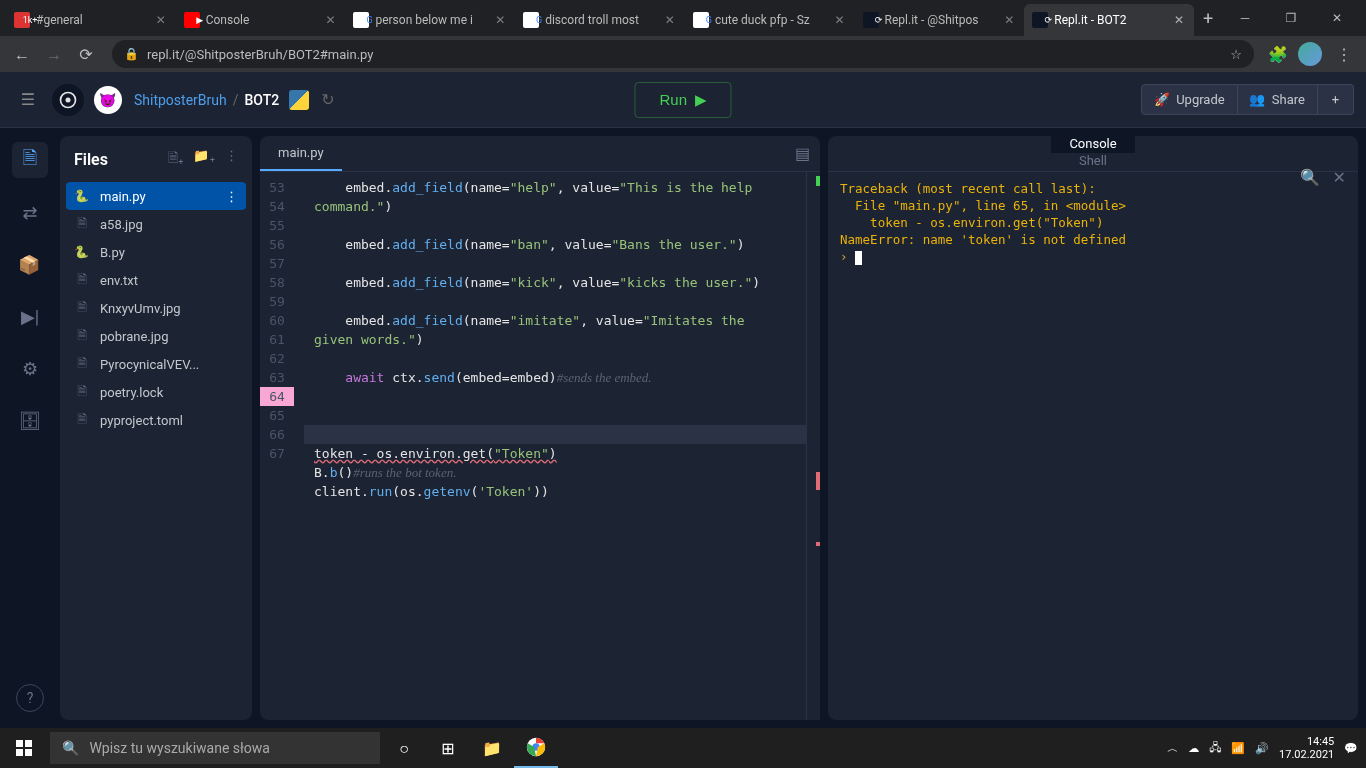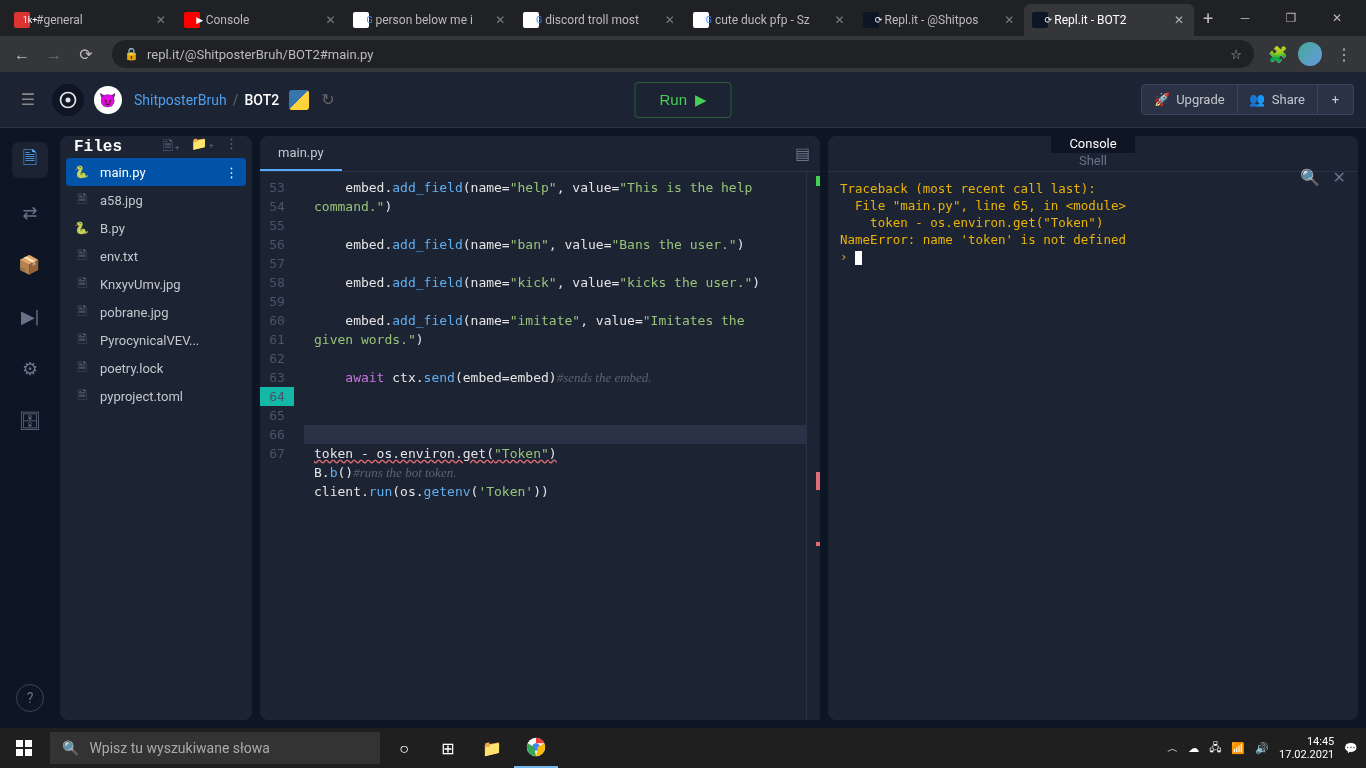--- a/index.html
+++ b/index.html
@@ -48,21 +48,21 @@
 
 
 .rail { width: 44px; display: flex; flex-direction: column; align-items: center; gap: 16px; padding-top: 6px; }
 .rail-icon { width: 36px; height: 36px; display: flex; align-items: center; justify-content: center; color: #697288; border-radius: 6px; cursor: pointer; font-size: 18px; }
 .rail-icon.active { background: #1c2333; color: #57abff; }
 .rail-spacer { flex: 1; }
 .help-icon { width: 28px; height: 28px; border: 1px solid #3c445c; border-radius: 50%; color: #697288; display: flex; align-items: center; justify-content: center; margin-bottom: 8px; font-size: 14px; }
 
 
 .files-panel { width: 192px; background: #1c2333; border-radius: 8px; display: flex; flex-direction: column; }
-.files-header { display: flex; align-items: center; padding: 0 14px; font-family: Liberation Mono, monospace; }
+.files-header { display: flex; align-items: center; padding: 12px 14px; }
 .files-title { font-size: 16px; font-weight: 600; color: #fff; }
 .files-actions { margin-left: auto; display: flex; gap: 10px; color: #697288; }
 .files-actions span { cursor: pointer; font-size: 13px; }
 .file-list { flex: 1; overflow: auto; }
 .file-item { display: flex; align-items: center; padding: 6px 14px; font-size: 13px; color: #c2c8cc; cursor: pointer; gap: 10px; position: relative; }
 .file-item.active { background: #0053a6; color: #fff; border-radius: 4px; margin: 0 6px; padding: 6px 8px; }
 .file-icon { width: 16px; height: 16px; flex-shrink: 0; display: flex; align-items: center; justify-content: center; font-size: 12px; }
 .file-icon.py { color: #4584b6; }
 .file-icon.doc { color: #697288; }
 .file-menu { margin-left: auto; color: #fff; }
@@ -280,21 +280,21 @@
           <div>55</div>
           <div>56</div>
           <div>57</div>
           <div>58</div>
           <div>59</div>
           <div></div>
           <div>60</div>
           <div>61</div>
           <div>62</div>
           <div>63</div>
-          <div style="background: #14b8a6;">64</div>
+          <div style="background: #f9a8d4;">64</div>
           <div>65</div>
           <div>66</div>
           <div>67</div>
         </div>
       <div class="code-lines" id="code-lines"><div class="code-line">    embed.<span class="fn">add_field</span>(name=<span class="str">"help"</span>, value=<span class="str">"This is the help</span></div><div class="code-line"><span class="str">command."</span>)</div><div class="code-line">&nbsp;</div><div class="code-line">    embed.<span class="fn">add_field</span>(name=<span class="str">"ban"</span>, value=<span class="str">"Bans the user."</span>)</div><div class="code-line">&nbsp;</div><div class="code-line">    embed.<span class="fn">add_field</span>(name=<span class="str">"kick"</span>, value=<span class="str">"kicks the user."</span>)</div><div class="code-line">&nbsp;</div><div class="code-line">    embed.<span class="fn">add_field</span>(name=<span class="str">"imitate"</span>, value=<span class="str">"Imitates the</span></div><div class="code-line"><span class="str">given words."</span>)</div><div class="code-line">&nbsp;</div><div class="code-line">    <span class="kw">await</span> ctx.<span class="fn">send</span>(embed=embed)<span class="cmt">#sends the embed.</span></div><div class="code-line">&nbsp;</div><div class="code-line">&nbsp;</div><div class="code-line hl">&nbsp;</div><div class="code-line"><span class="err-underline">token - os.environ.get(</span><span class="str err-underline">"Token"</span><span class="err-underline">)</span></div><div class="code-line">B.<span class="fn">b</span>()<span class="cmt">#runs the bot token.</span></div><div class="code-line">client.<span class="fn">run</span>(os.<span class="fn">getenv</span>(<span class="str">'Token'</span>))</div></div>
       <div class="minimap">
         <div class="mm-green" style="top:4px;height:10px"></div>
         <div class="mm-red" style="top:300px;height:18px"></div>
         <div class="mm-red" style="top:370px;height:4px"></div>
       </div>

